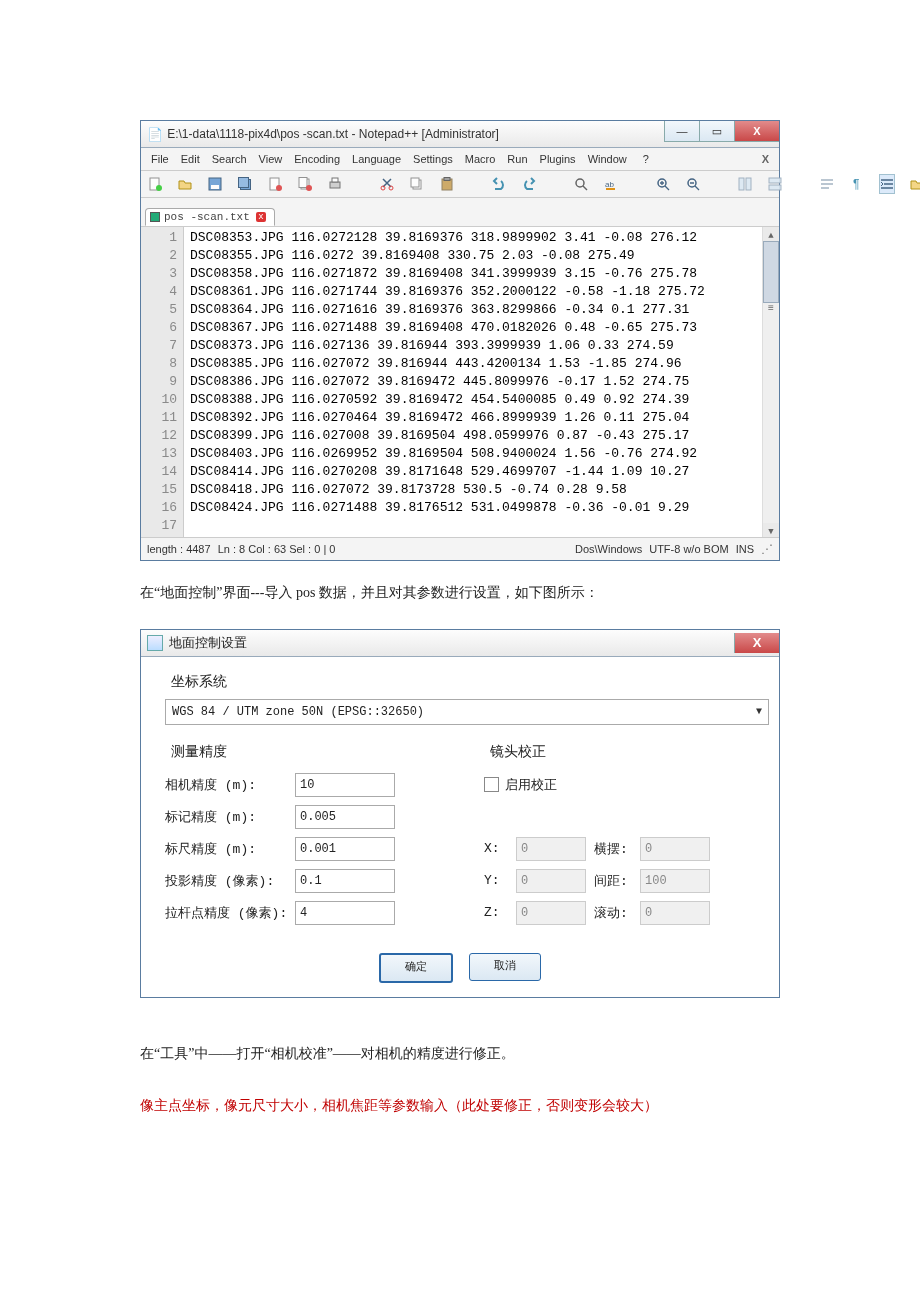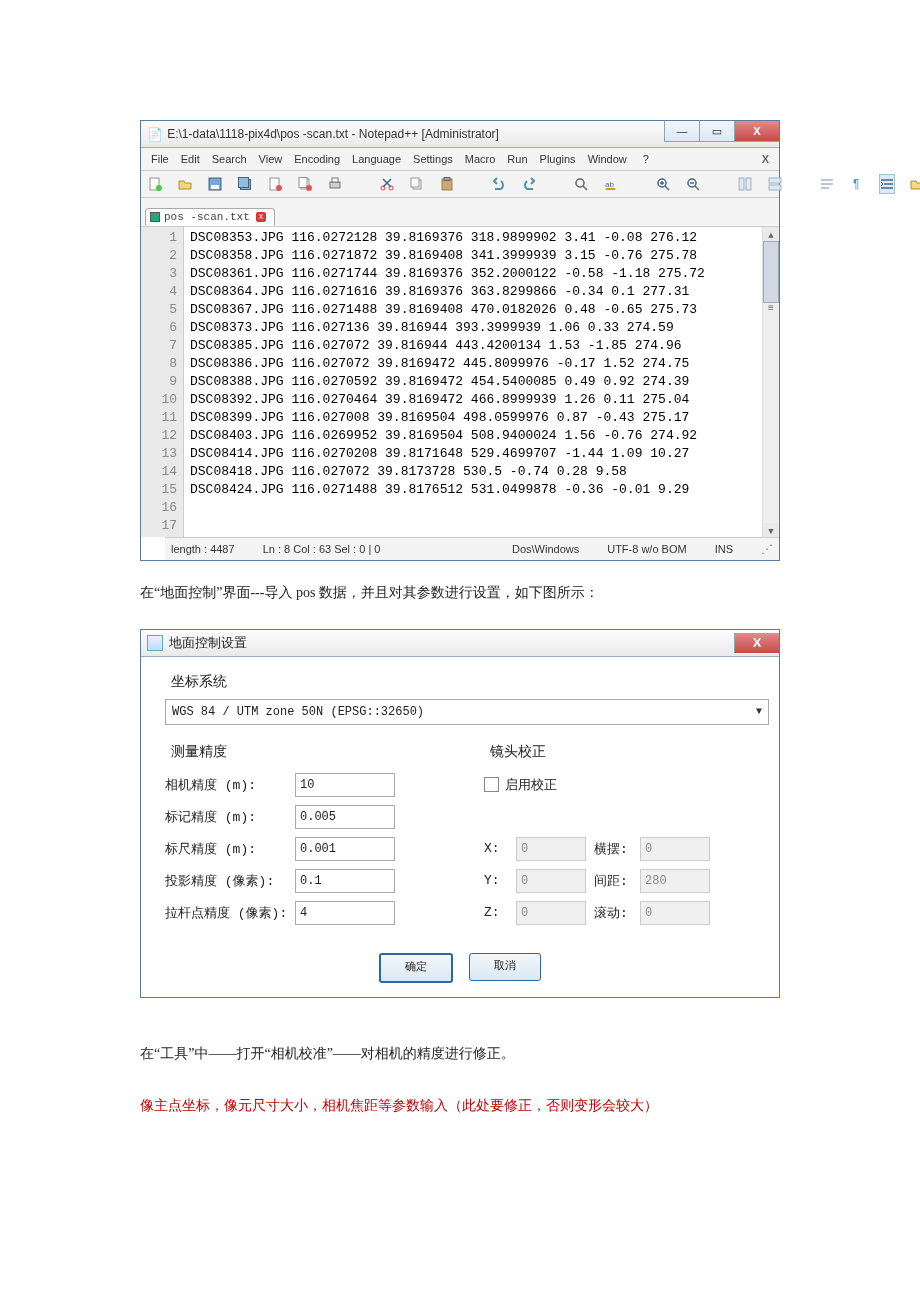--- a/index.html
+++ b/index.html
@@ -134,23 +134,22 @@
   .npp-scroll .mark { color:#666; font-size:10px; text-align:center; line-height:12px; }
 
   .npp-status {
     display:flex;
     align-items:center;
     height:22px;
     background:#f4f4f4;
     border-top:1px solid #ccc;
     font-size: 11px;
     padding: 0 6px;
-    gap: 28px;
+    gap: 7px;
     color:#333;
-    margin-left:24px;
   }
   .npp-status .sp { flex:1; }
   .npp-status .grip { margin-left:auto; font-size:12px; color:#777; }
 
   .body-text {
     font-family: Liberation Serif, serif;
     font-size: 14px;
     line-height: 1.7;
   }
   .body-text.red { color:#c00000; }
@@ -427,20 +426,21 @@
           <div>10</div>
           <div>11</div>
           <div>12</div>
           <div>13</div>
           <div>14</div>
           <div>15</div>
           <div>16</div>
           <div>17</div>
         </div>
     <div class="npp-code" id="code"><span>DSC08353.JPG 116.0272128 39.8169376 318.9899902 3.41 -0.08 276.12
+</span><span>DSC08355.JPG 116.0272 39.8169408 330.75 2.03 -0.08 275.49
 </span><span>DSC08358.JPG 116.0271872 39.8169408 341.3999939 3.15 -0.76 275.78
 </span><span>DSC08361.JPG 116.0271744 39.8169376 352.2000122 -0.58 -1.18 275.72
 </span><span>DSC08364.JPG 116.0271616 39.8169376 363.8299866 -0.34 0.1 277.31
 </span><span>DSC08367.JPG 116.0271488 39.8169408 470.0182026 0.48 -0.65 275.73
 </span><span>DSC08373.JPG 116.027136 39.816944 393.3999939 1.06 0.33 274.59
 </span><span>DSC08385.JPG 116.027072 39.816944 443.4200134 1.53 -1.85 274.96
 </span><span>DSC08386.JPG 116.027072 39.8169472 445.8099976 -0.17 1.52 274.75
 </span><span>DSC08388.JPG 116.0270592 39.8169472 454.5400085 0.49 0.92 274.39
 </span><span>DSC08392.JPG 116.0270464 39.8169472 466.8999939 1.26 0.11 275.04
 </span><span>DSC08399.JPG 116.027008 39.8169504 498.0599976 0.87 -0.43 275.17
@@ -521,21 +521,21 @@
         <div class="dlg-right-row">
           <span class="k">X:</span>
           <span class="v">0</span>
           <span class="k2">横摆:</span>
           <span class="v">0</span>
         </div>
         <div class="dlg-right-row">
           <span class="k">Y:</span>
           <span class="v">0</span>
           <span class="k2">间距:</span>
-          <span class="v">280</span>
+          <span class="v">100</span>
         </div>
         <div class="dlg-right-row">
           <span class="k">Z:</span>
           <span class="v">0</span>
           <span class="k2">滚动:</span>
           <span class="v">0</span>
         </div>
       </div>
     </div>
 

